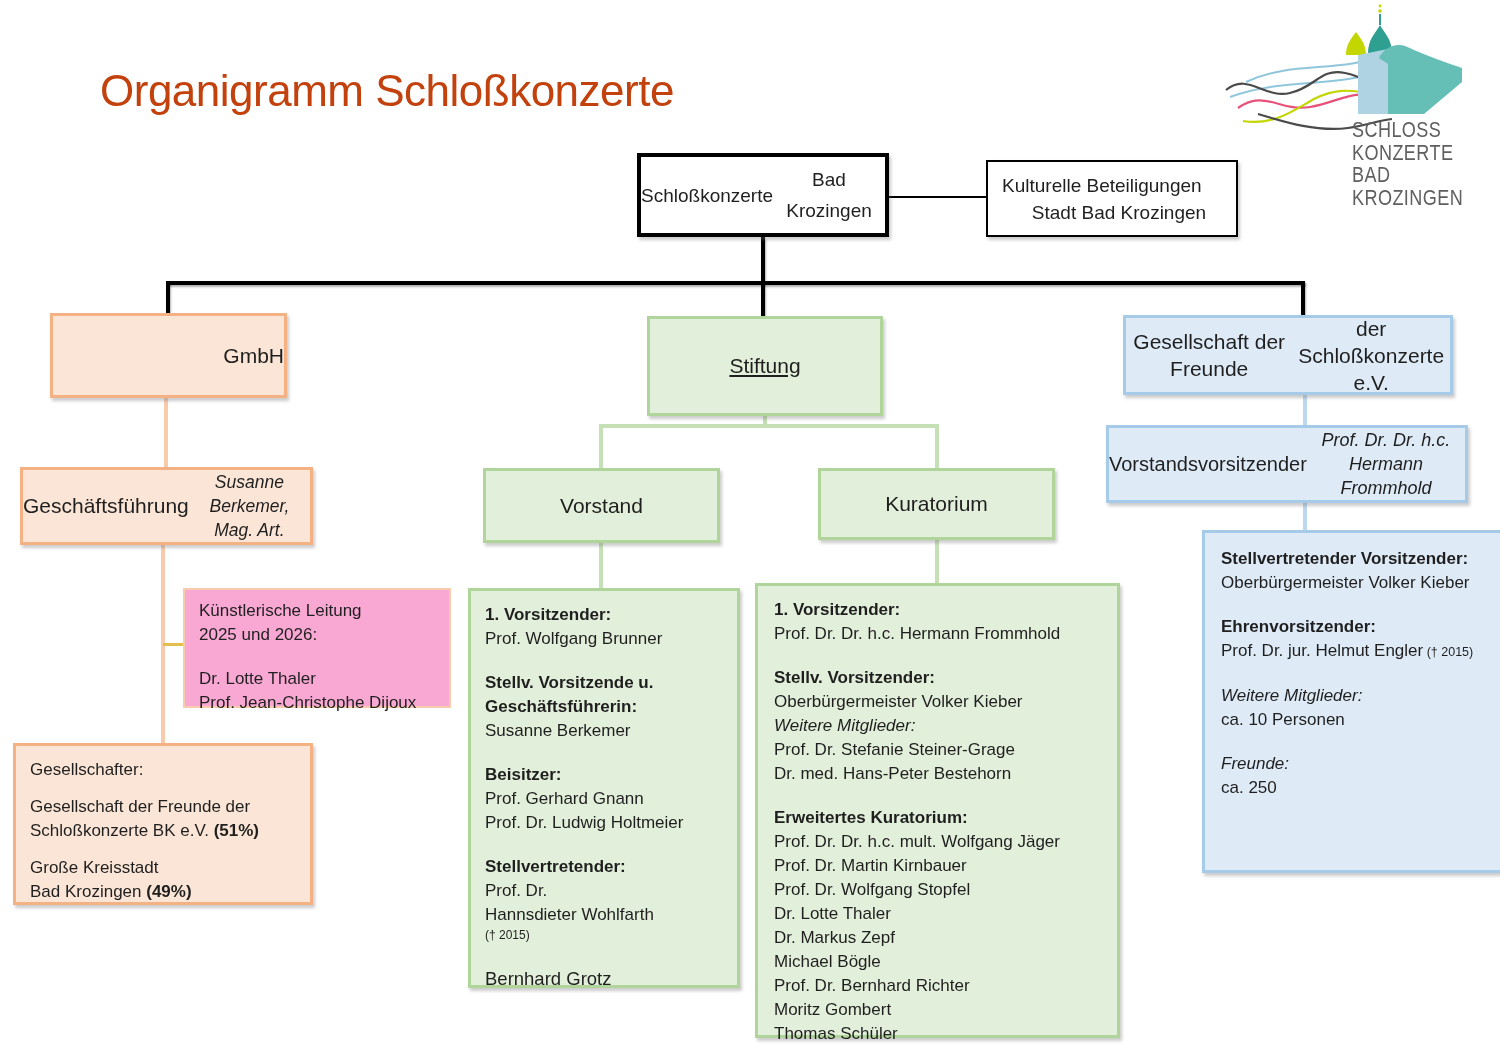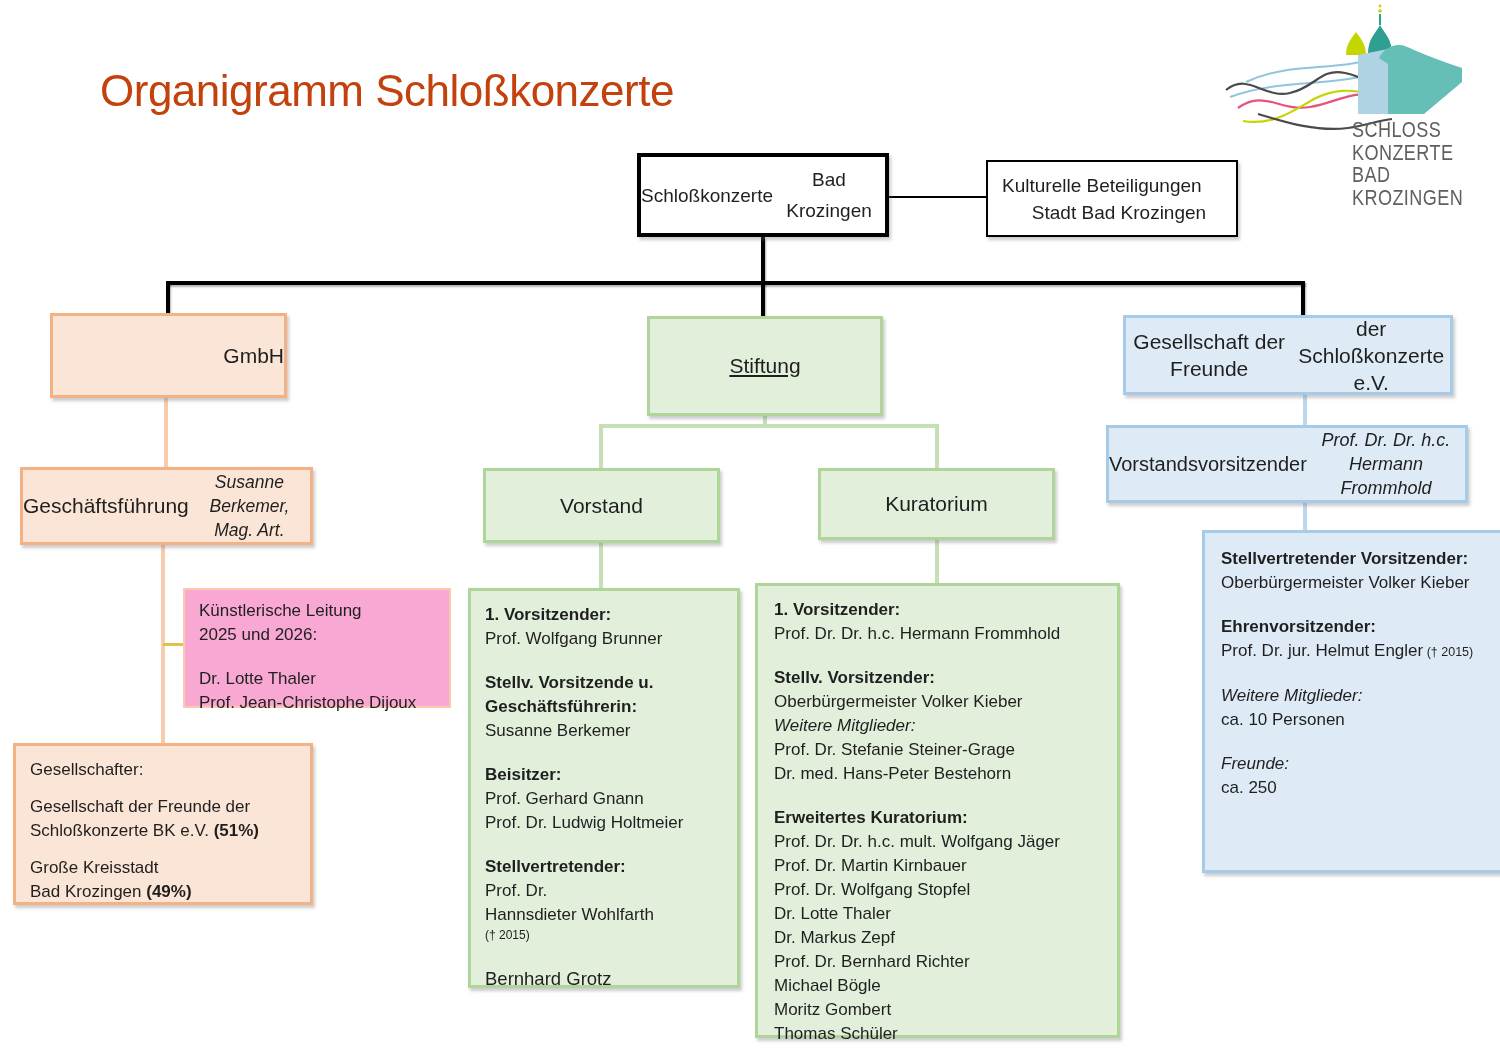--- a/index.html
+++ b/index.html
@@ -178,22 +178,22 @@
       <div class="line italic">Weitere Mitglieder:</div>
       <div class="line normal">Prof. Dr. Stefanie Steiner-Grage</div>
       <div class="line normal">Dr. med. Hans-Peter Bestehorn</div>
       <div class="line spacer">&nbsp;</div>
       <div class="line bold">Erweitertes Kuratorium:</div>
       <div class="line normal">Prof. Dr. Dr. h.c. mult. Wolfgang Jäger</div>
       <div class="line normal">Prof. Dr. Martin Kirnbauer</div>
       <div class="line normal">Prof. Dr. Wolfgang Stopfel</div>
       <div class="line normal">Dr. Lotte Thaler</div>
       <div class="line normal">Dr. Markus Zepf</div>
+      <div class="line normal">Michael Bögle</div>
       <div class="line normal">Prof. Dr. Bernhard Richter</div>
-      <div class="line normal">Michael Bögle</div>
       <div class="line normal">Moritz Gombert</div>
       <div class="line normal">Thomas Schüler</div>
     </div>
 
   <div class="box blue shadow center-col" style="left:1123px;top:315px;width:330px;height:80px;">
     <div style="font-size:21px;line-height:27px;">Gesellschaft der Freunde</div>
     <div style="font-size:21px;line-height:27px;">der Schloßkonzerte e.V.</div>
   </div>
 
   <div class="box blue shadow center-col" style="left:1106px;top:425px;width:362px;height:78px;">

